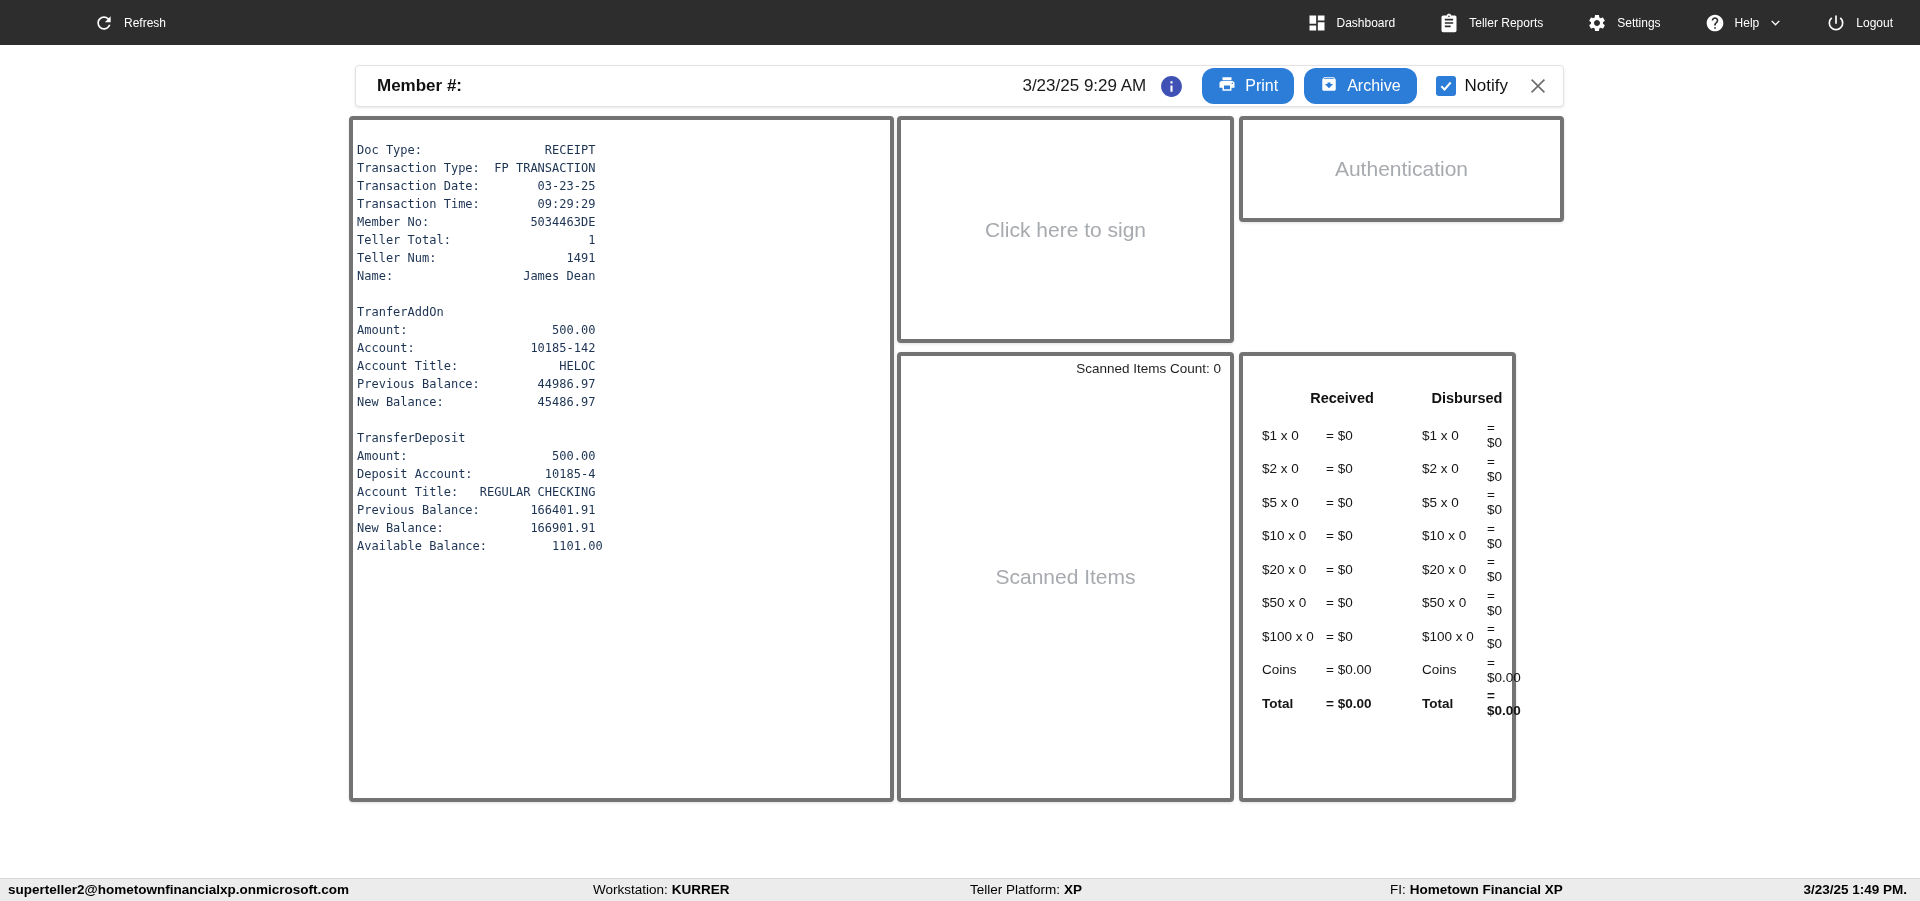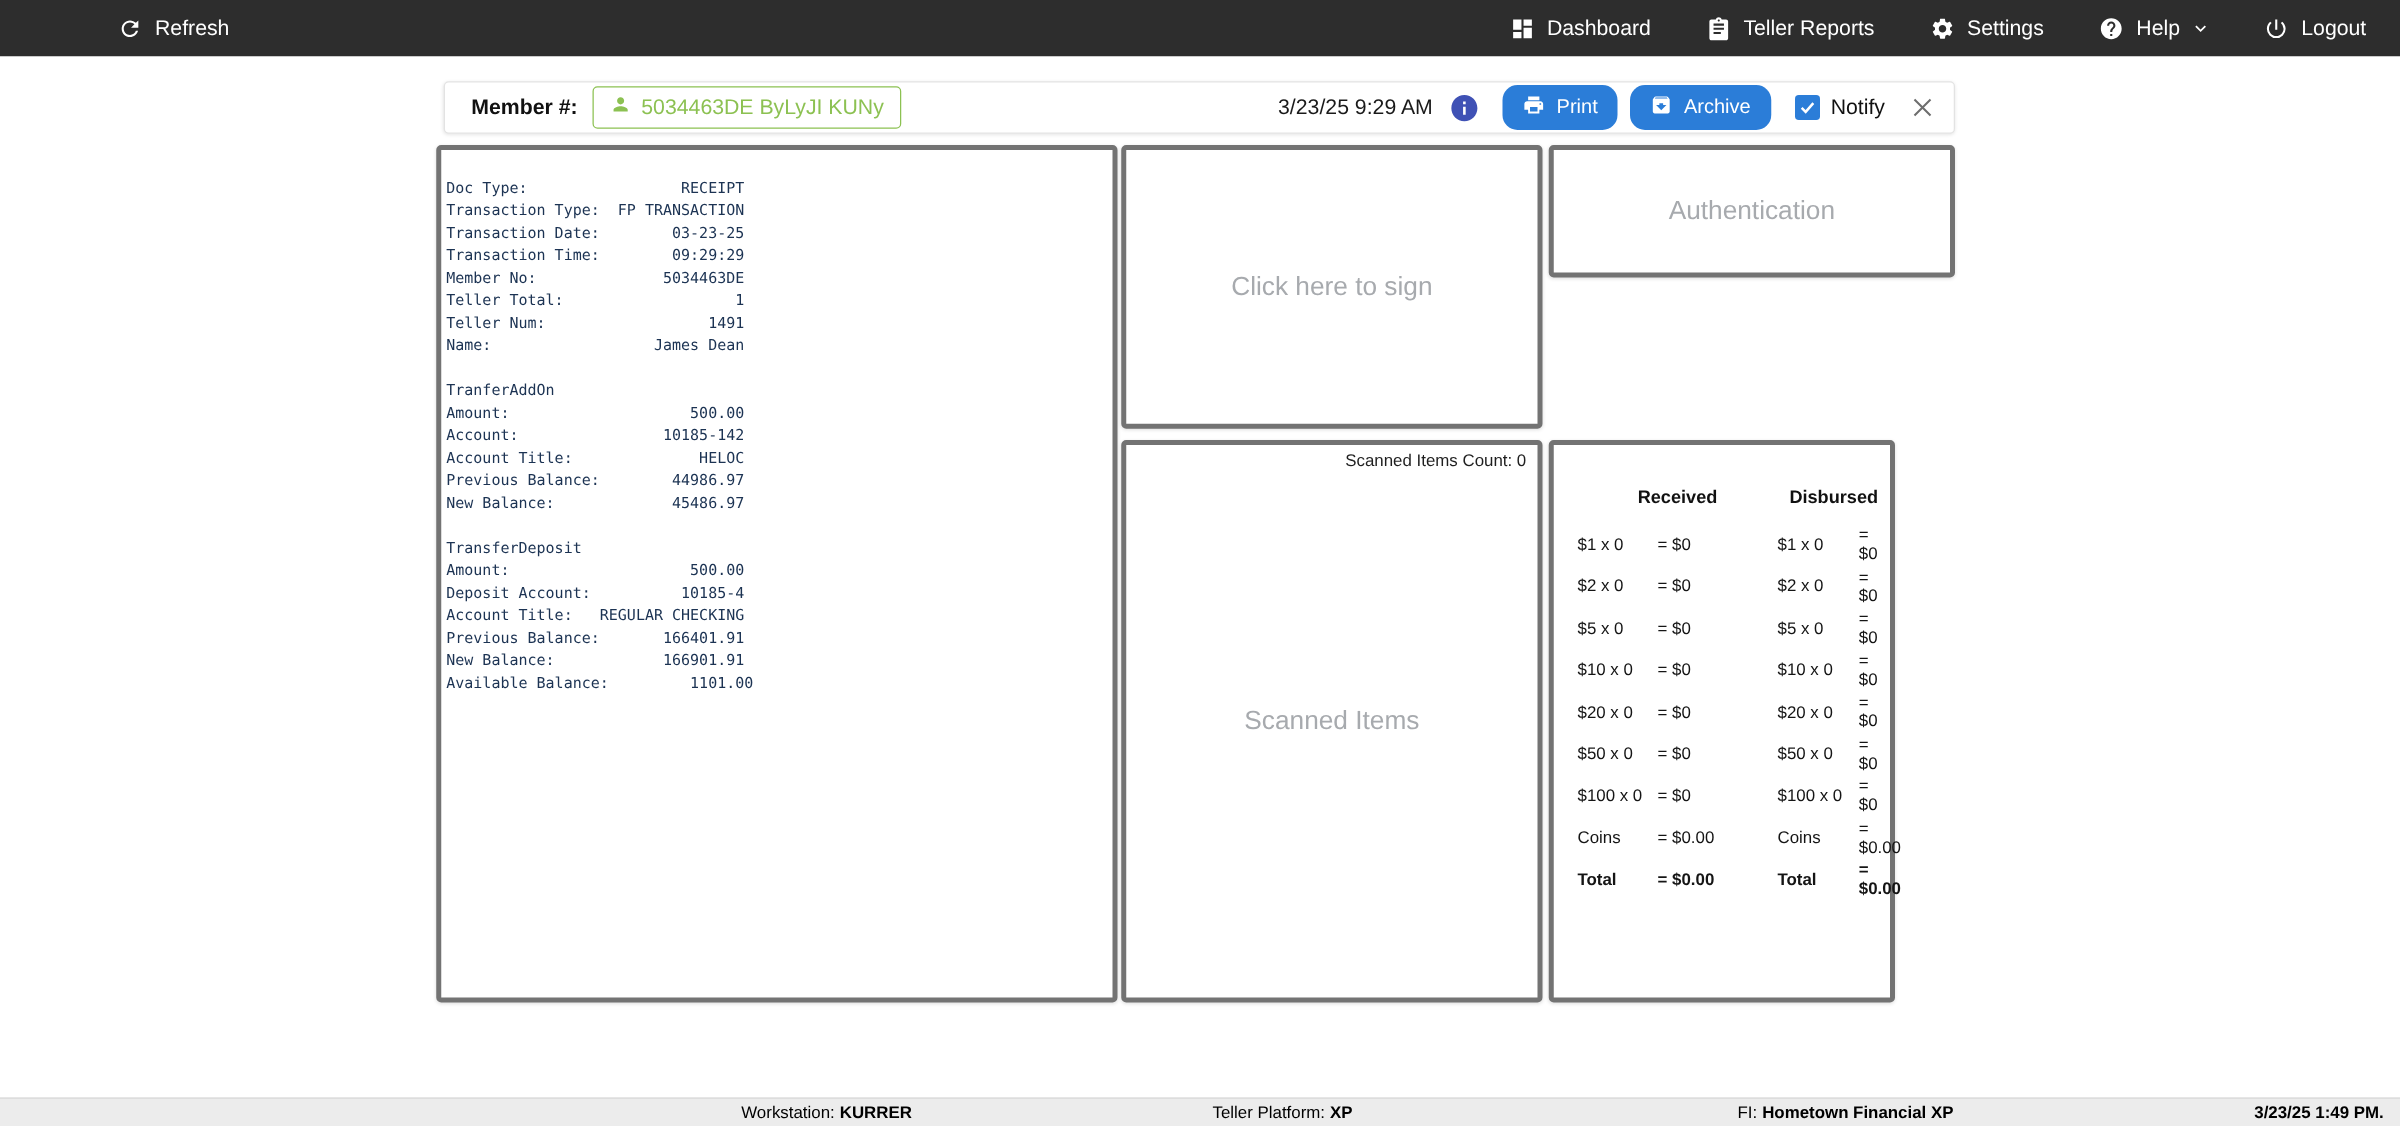--- a/index.html
+++ b/index.html
@@ -4,21 +4,21 @@
 <style>
   * { margin:0; padding:0; box-sizing:border-box; }
   html,body { background:#fff; }
   body { font-family:"Liberation Sans", sans-serif; }
   #screen { position:relative; width:1920px; height:901px; background:#fff; overflow:hidden; }
 
   
   .navbar { position:absolute; left:0; top:0; width:1920px; height:45px; background:#2d2d2d; color:#fff; }
   .nav-left { position:absolute; left:94px; top:0; height:45px; display:flex; align-items:center; gap:13px; cursor:pointer; }
   .nav-right { position:absolute; right:27px; top:0; height:45px; display:flex; align-items:center; gap:44px; }
-  .nav-item { display:flex; align-items:center; gap:10px; font-size:17px; cursor:pointer; white-space:nowrap; }
+  .nav-item { display:flex; align-items:center; gap:10px; font-size:12px; cursor:pointer; white-space:nowrap; }
   .nav-item svg { display:block; }
 
   
   .member-bar { position:absolute; left:355px; top:65px; width:1209px; height:42px; background:#fff;
     border:1px solid #e3e3e3; border-radius:4px; box-shadow:0 1px 3px rgba(0,0,0,.10);
     display:flex; align-items:center; padding:0 14px 0 21px; }
   .member-label { font-weight:bold; font-size:17px; color:#111; margin-right:12px; white-space:nowrap; }
   .member-chip { display:flex; align-items:center; gap:8px; height:34px; padding:0 13px;
     border:1px solid #8cc152; border-radius:4px; color:#8cc152; font-size:17px; cursor:pointer; white-space:nowrap; }
   .bar-right { margin-left:auto; display:flex; align-items:center; }
@@ -130,28 +130,20 @@
               <path d="M13 3h-2v10h2V3zm4.83 2.17l-1.42 1.42A6.92 6.92 0 0 1 19 12c0 3.87-3.13 7-7 7s-7-3.13-7-7c0-2.05.88-3.9 2.58-5.42L6.17 5.17A8.93 8.93 0 0 0 3 12a9 9 0 0 0 18 0c0-2.74-1.23-5.18-3.17-6.83z"></path>
             </svg>
         </span>
         <span>Logout</span>
       </div>
     </div>
   </div>
 
   <div class="member-bar">
     <span class="member-label">Member #:</span>
-    <div class="member-chip">
-      <span>
-        <svg width="17" height="17" viewBox="0 0 24 24" fill="#8cc152">
-            <path d="M12 12c2.21 0 4-1.79 4-4s-1.79-4-4-4-4 1.79-4 4 1.79 4 4 4zm0 2c-2.67 0-8 1.34-8 4v2h16v-2c0-2.66-5.33-4-8-4z"></path>
-          </svg>
-      </span>
-      <span>5034463DE ByLyJI KUNy</span>
-    </div>
     <div class="bar-right">
       <span class="bar-datetime">3/23/25 9:29 AM</span>
       <span class="info-icon">
         <svg width="25" height="25" viewBox="0 0 24 24" fill="#3f51b5">
             <path d="M12 2C6.48 2 2 6.48 2 12s4.48 10 10 10 10-4.48 10-10S17.52 2 12 2zm1 15h-2v-6h2v6zm0-8h-2V7h2v2z"></path>
           </svg>
       </span>
       <button class="btn">
         <span>
           <svg width="18" height="18" viewBox="0 0 24 24" fill="#fff">
@@ -283,20 +275,21 @@
         <div class="cash-row bold">
           <span>Total</span>
           <span>= $0.00</span>
           <span>Total</span>
           <span>= $0.00</span>
         </div>
       </div>
   </div>
 
   <div class="status-bar">
+    <div class="st-email">superteller2@hometownfinancialxp.onmicrosoft.com</div>
     <div class="st-workstation">
       <span>Workstation:</span><span class="st-val">KURRER</span>
     </div>
     <div class="st-platform">
       <span>Teller Platform:</span><span class="st-val">XP</span>
     </div>
     <div class="st-fi">
       <span>FI:</span><span class="st-val">Hometown Financial XP</span>
     </div>
     <div class="st-time">3/23/25 1:49 PM.</div>

